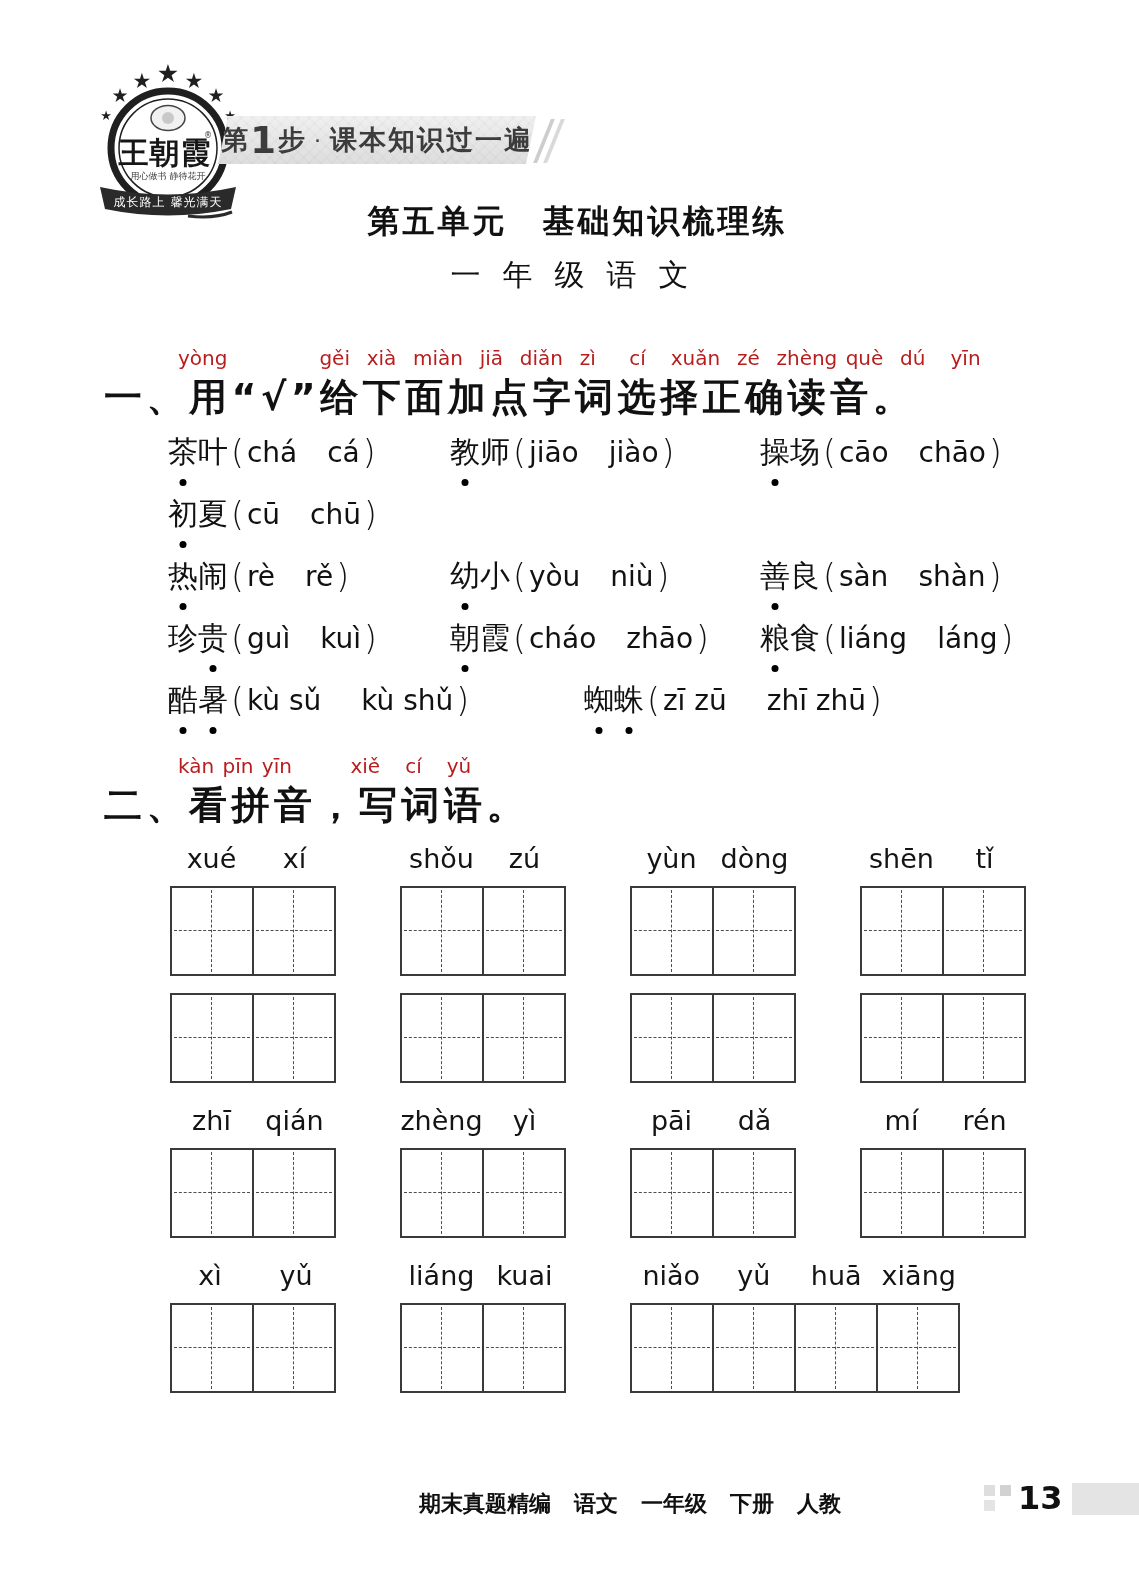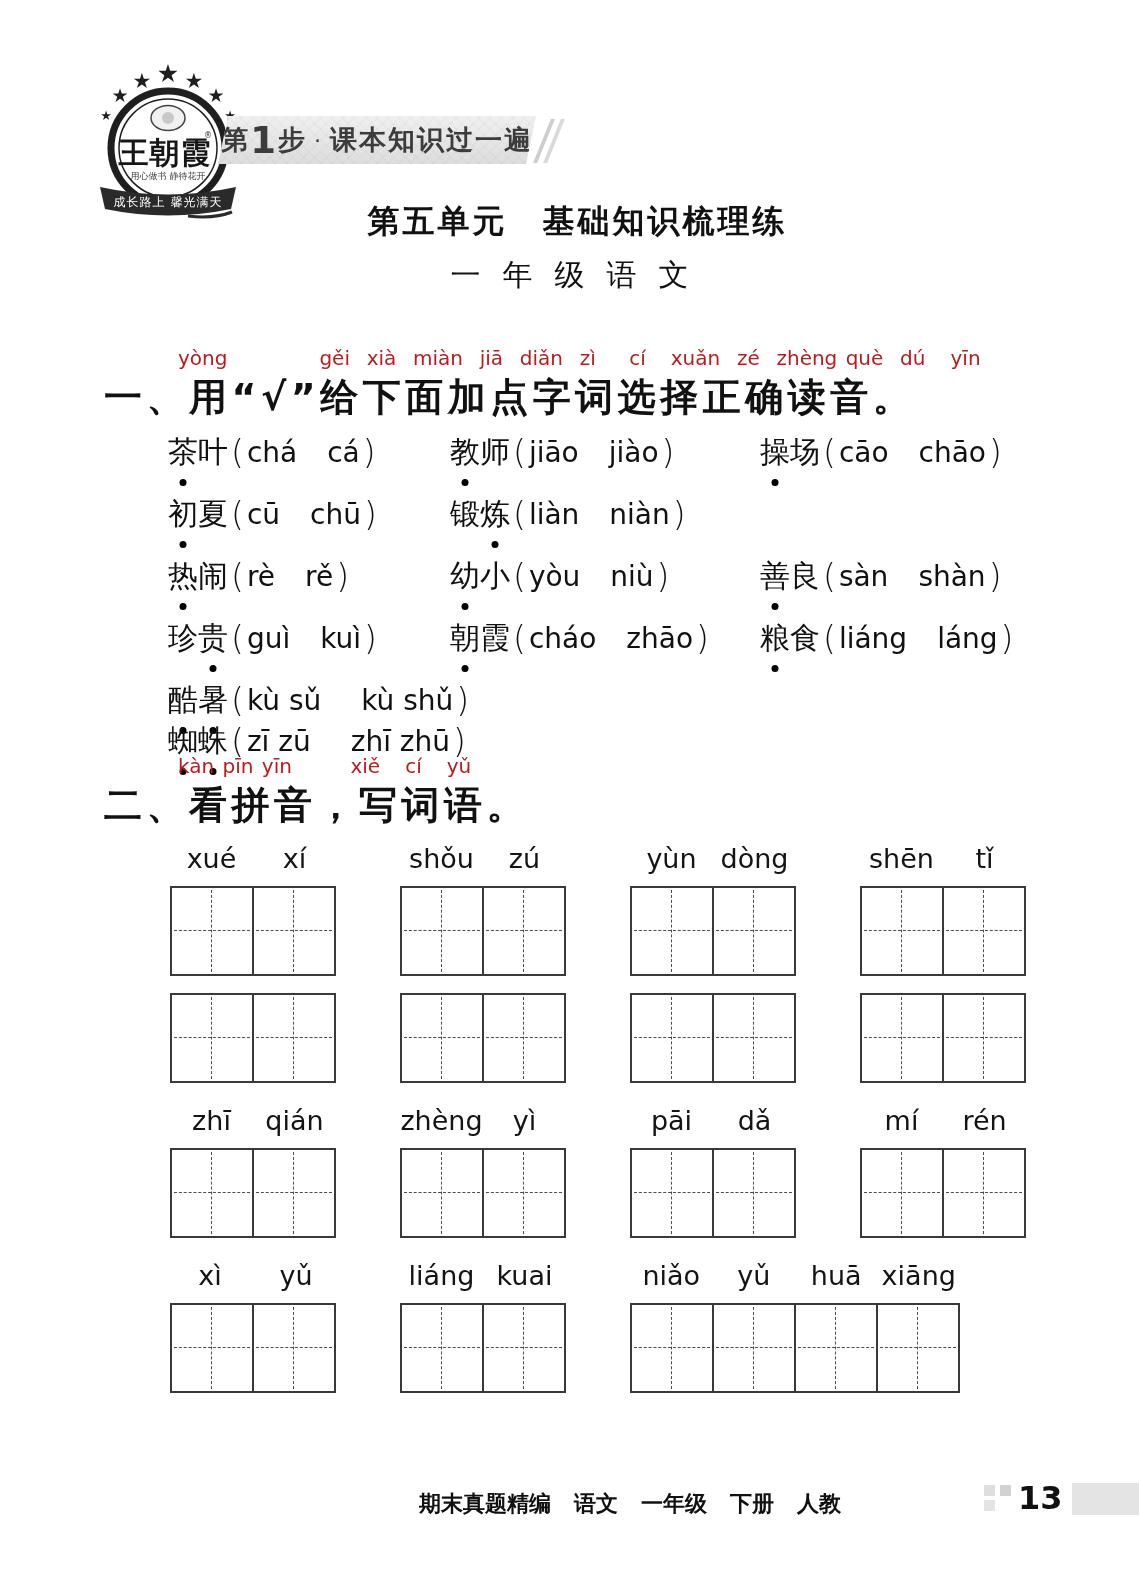--- a/index.html
+++ b/index.html
@@ -38,21 +38,21 @@
   .sec{position:absolute;left:104px;right:40px;}
   .sec1{top:347px;}
   .sec2{top:755px;}
   .sec-pinyin{margin-left:74px;font-size:20px;color:#b91c1c;white-space:pre;
               word-spacing:2px;line-height:1.1;}
   .sec-title{font-size:38px;font-weight:700;letter-spacing:4.5px;margin-top:3px;}
 
   
   .wl{position:absolute;left:168px;top:432px;width:890px;}
   .wl-row{display:grid;grid-template-columns:282px 310px 1fr;margin-bottom:12px;height:50px;}
-  .wl-row.r5{display:flex;flex-direction:column;}
+  .wl-row.r5{display:flex;}
   .r5 .wl-item:first-child{width:416px;}
   .wl-item{font-size:30px;white-space:nowrap;}
   .wl-word .ch{position:relative;display:inline-block;font-family:"DejaVu Serif",serif;}
   .ch.dot::after{content:"";position:absolute;left:50%;transform:translateX(-50%);
                  bottom:-13px;width:7px;height:7px;border-radius:50%;background:#000;}
   .wl-opts{font-family:"DejaVu Sans",sans-serif;font-size:28px;}
   .paren{font-size:33px;font-weight:300;margin:0 3px;vertical-align:-2px;}
   .opt{display:inline-block;}
   .opt + .opt{margin-left:30px;}
   .r5 .opt + .opt{margin-left:40px;}
@@ -136,21 +136,20 @@
   </div>
 
   <div class="wl" id="wordlist">
       <div class="wl-row">
         <span class="wl-item"><span class="wl-word"><span class="ch dot">茶</span><span class="ch">叶</span></span><span class="wl-opts"><span class="paren">(</span><span class="opt">chá</span><span class="opt">cá</span><span class="paren">)</span></span></span>
         <span class="wl-item"><span class="wl-word"><span class="ch dot">教</span><span class="ch">师</span></span><span class="wl-opts"><span class="paren">(</span><span class="opt">jiāo</span><span class="opt">jiào</span><span class="paren">)</span></span></span>
         <span class="wl-item"><span class="wl-word"><span class="ch dot">操</span><span class="ch">场</span></span><span class="wl-opts"><span class="paren">(</span><span class="opt">cāo</span><span class="opt">chāo</span><span class="paren">)</span></span></span>
       </div>
       <div class="wl-row">
         <span class="wl-item"><span class="wl-word"><span class="ch dot">初</span><span class="ch">夏</span></span><span class="wl-opts"><span class="paren">(</span><span class="opt">cū</span><span class="opt">chū</span><span class="paren">)</span></span></span>
-        <span class="wl-item"><span class="wl-word"><span class="ch">锻</span><span class="ch dot">炼</span></span><span class="wl-opts"><span class="paren">(</span><span class="opt">liàn</span><span class="opt">niàn</span><span class="paren">)</span></span></span>
       </div>
       <div class="wl-row">
         <span class="wl-item"><span class="wl-word"><span class="ch dot">热</span><span class="ch">闹</span></span><span class="wl-opts"><span class="paren">(</span><span class="opt">rè</span><span class="opt">rě</span><span class="paren">)</span></span></span>
         <span class="wl-item"><span class="wl-word"><span class="ch dot">幼</span><span class="ch">小</span></span><span class="wl-opts"><span class="paren">(</span><span class="opt">yòu</span><span class="opt">niù</span><span class="paren">)</span></span></span>
         <span class="wl-item"><span class="wl-word"><span class="ch dot">善</span><span class="ch">良</span></span><span class="wl-opts"><span class="paren">(</span><span class="opt">sàn</span><span class="opt">shàn</span><span class="paren">)</span></span></span>
       </div>
       <div class="wl-row">
         <span class="wl-item"><span class="wl-word"><span class="ch">珍</span><span class="ch dot">贵</span></span><span class="wl-opts"><span class="paren">(</span><span class="opt">guì</span><span class="opt">kuì</span><span class="paren">)</span></span></span>
         <span class="wl-item"><span class="wl-word"><span class="ch dot">朝</span><span class="ch">霞</span></span><span class="wl-opts"><span class="paren">(</span><span class="opt">cháo</span><span class="opt">zhāo</span><span class="paren">)</span></span></span>
         <span class="wl-item"><span class="wl-word"><span class="ch dot">粮</span><span class="ch">食</span></span><span class="wl-opts"><span class="paren">(</span><span class="opt">liáng</span><span class="opt">láng</span><span class="paren">)</span></span></span>

